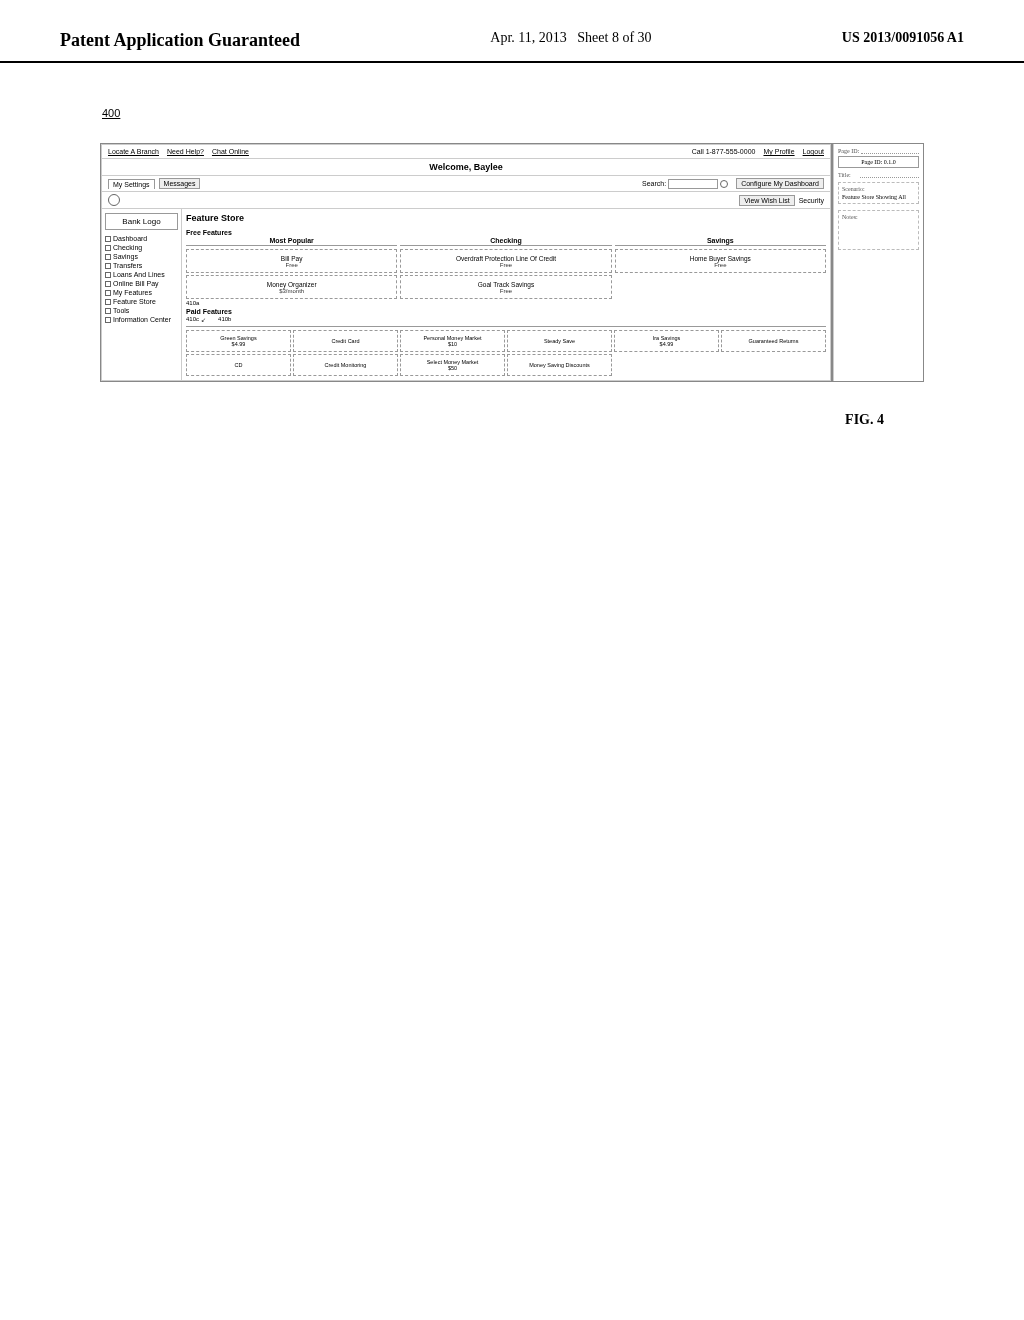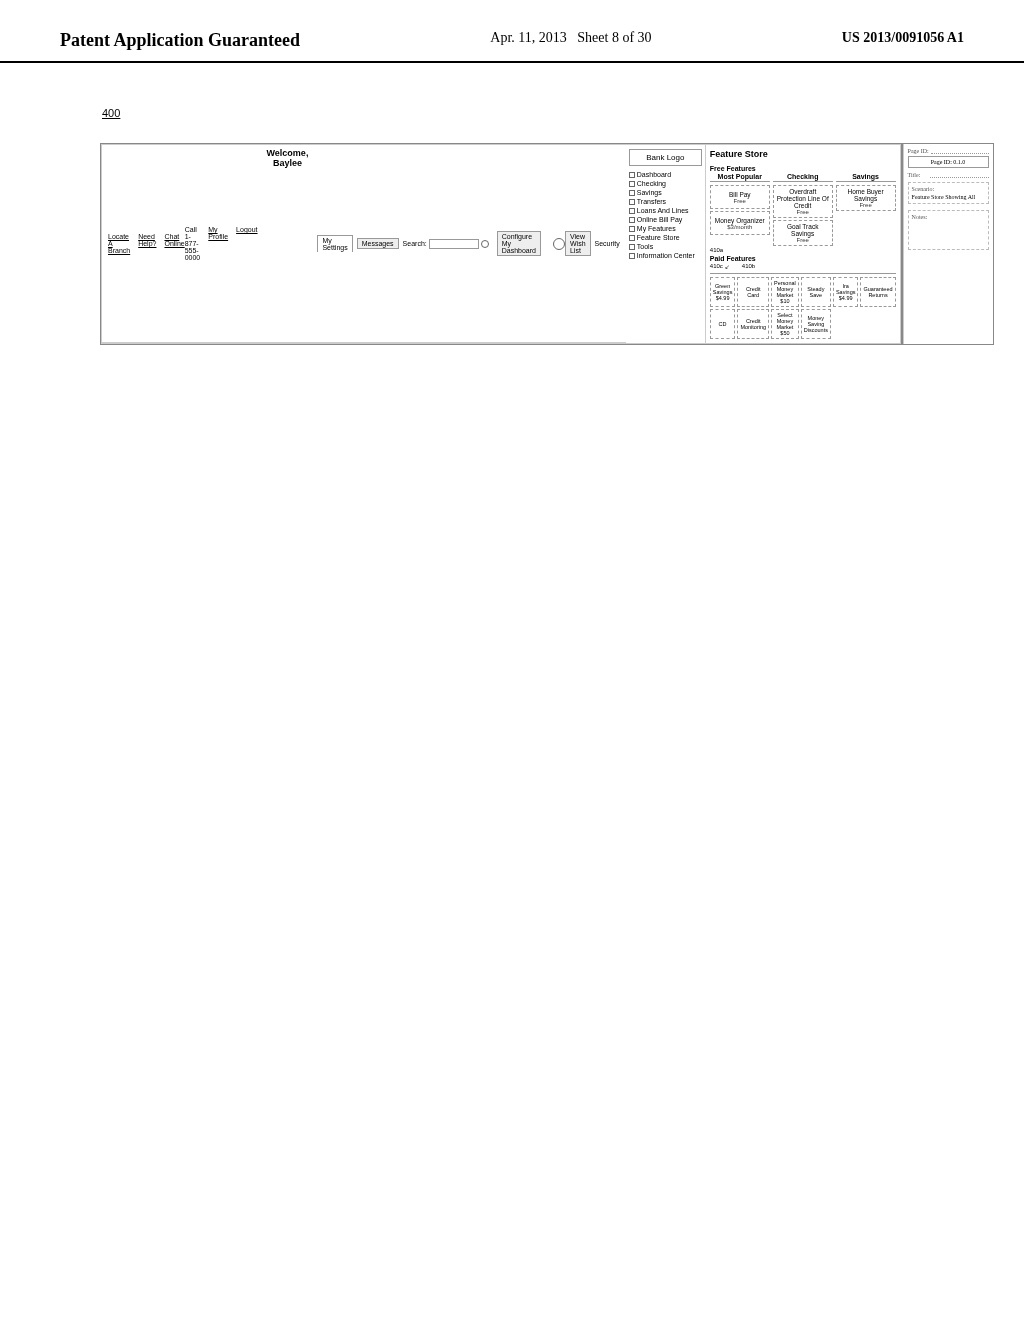--- a/index.html
+++ b/index.html
@@ -35,21 +35,21 @@
     
     .main-content {
       display: flex;
       padding: 40px 60px;
       gap: 20px;
     }
 
     
     .bank-ui {
       display: flex;
-      flex-direction: row;
+      flex-direction: column;
       width: 100%;
       font-family: Arial, Helvetica, sans-serif;
       font-size: 8px;
       background: #fff;
       border: 1px solid #ccc;
     }
 
     
     .bank-topnav {
       display: flex;
@@ -540,15 +540,18 @@
         </div>
 
         <div class="notes-area">
           <div style="font-size:6px; color:#555;">Notes:</div>
         </div>
 
       </div>
 
     </div>
 
+    <div class="figure-caption">
+      <span>FIG. 4</span>
+    </div>
 
   </div>
 </div>
 
 </body></html>

